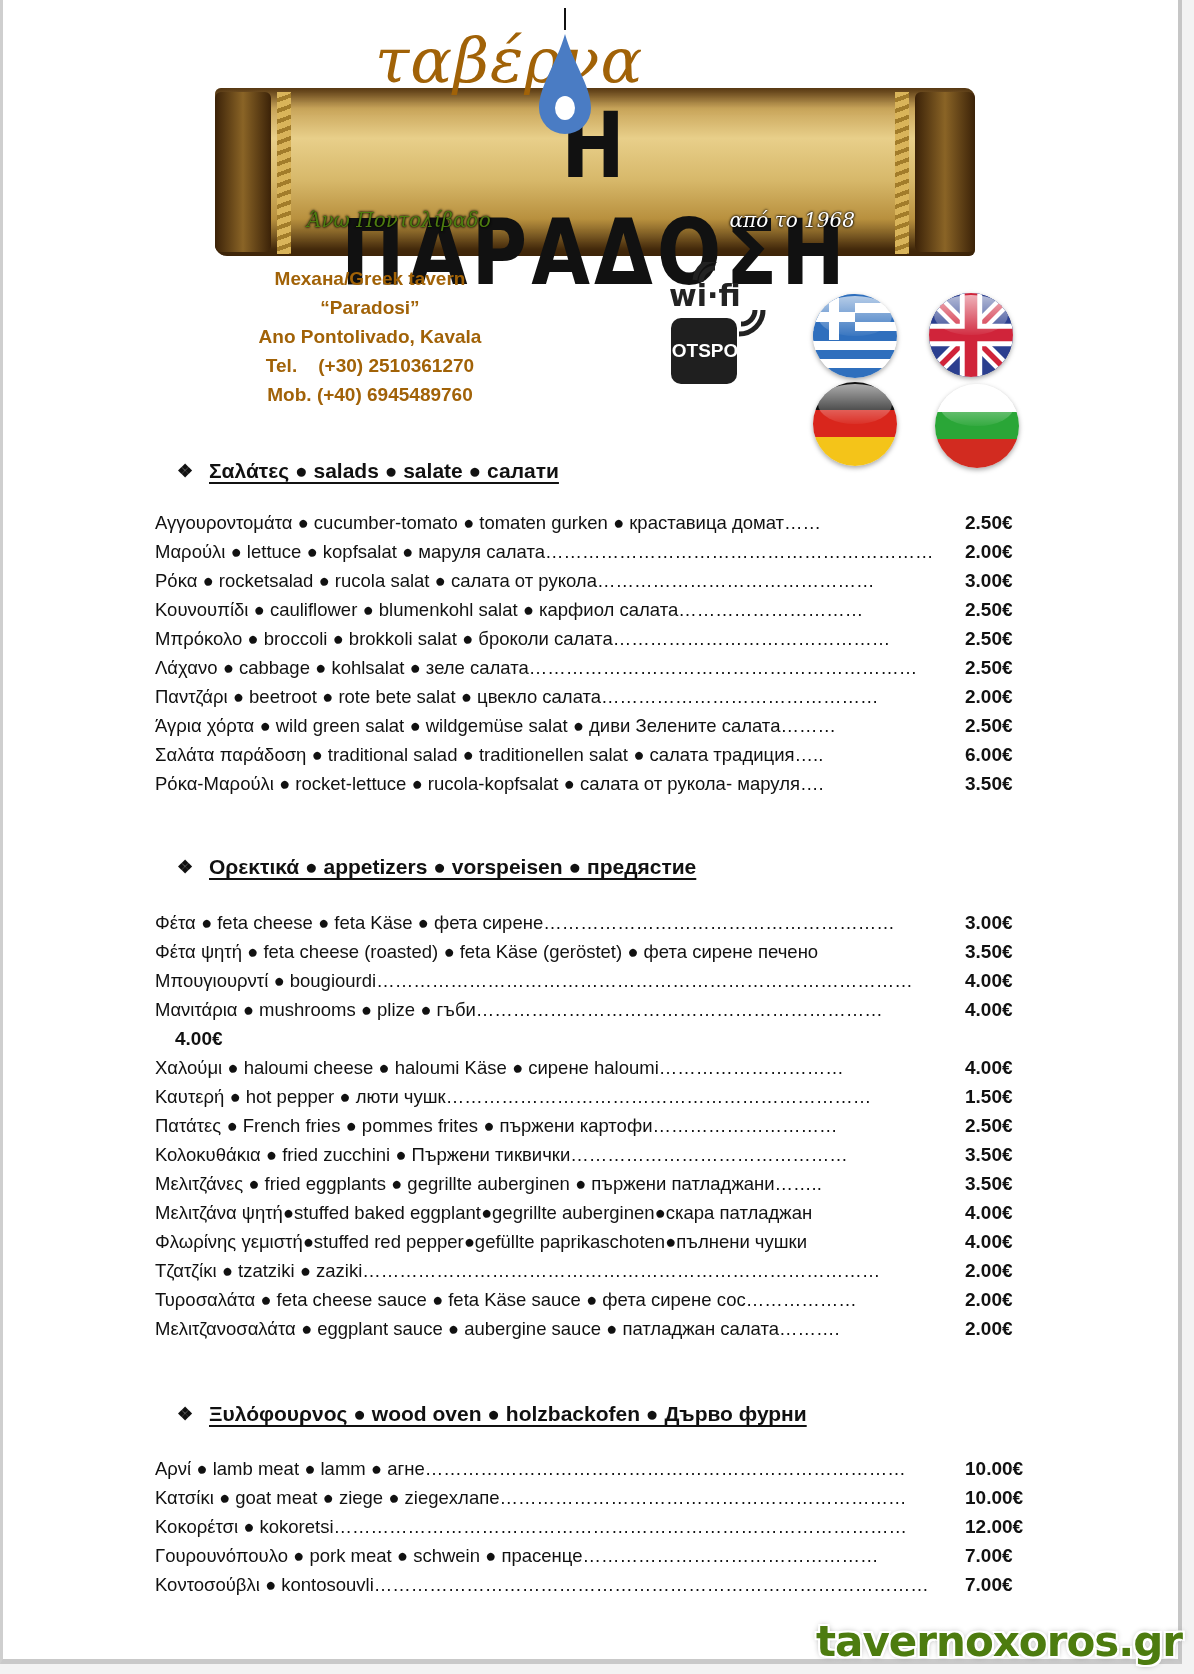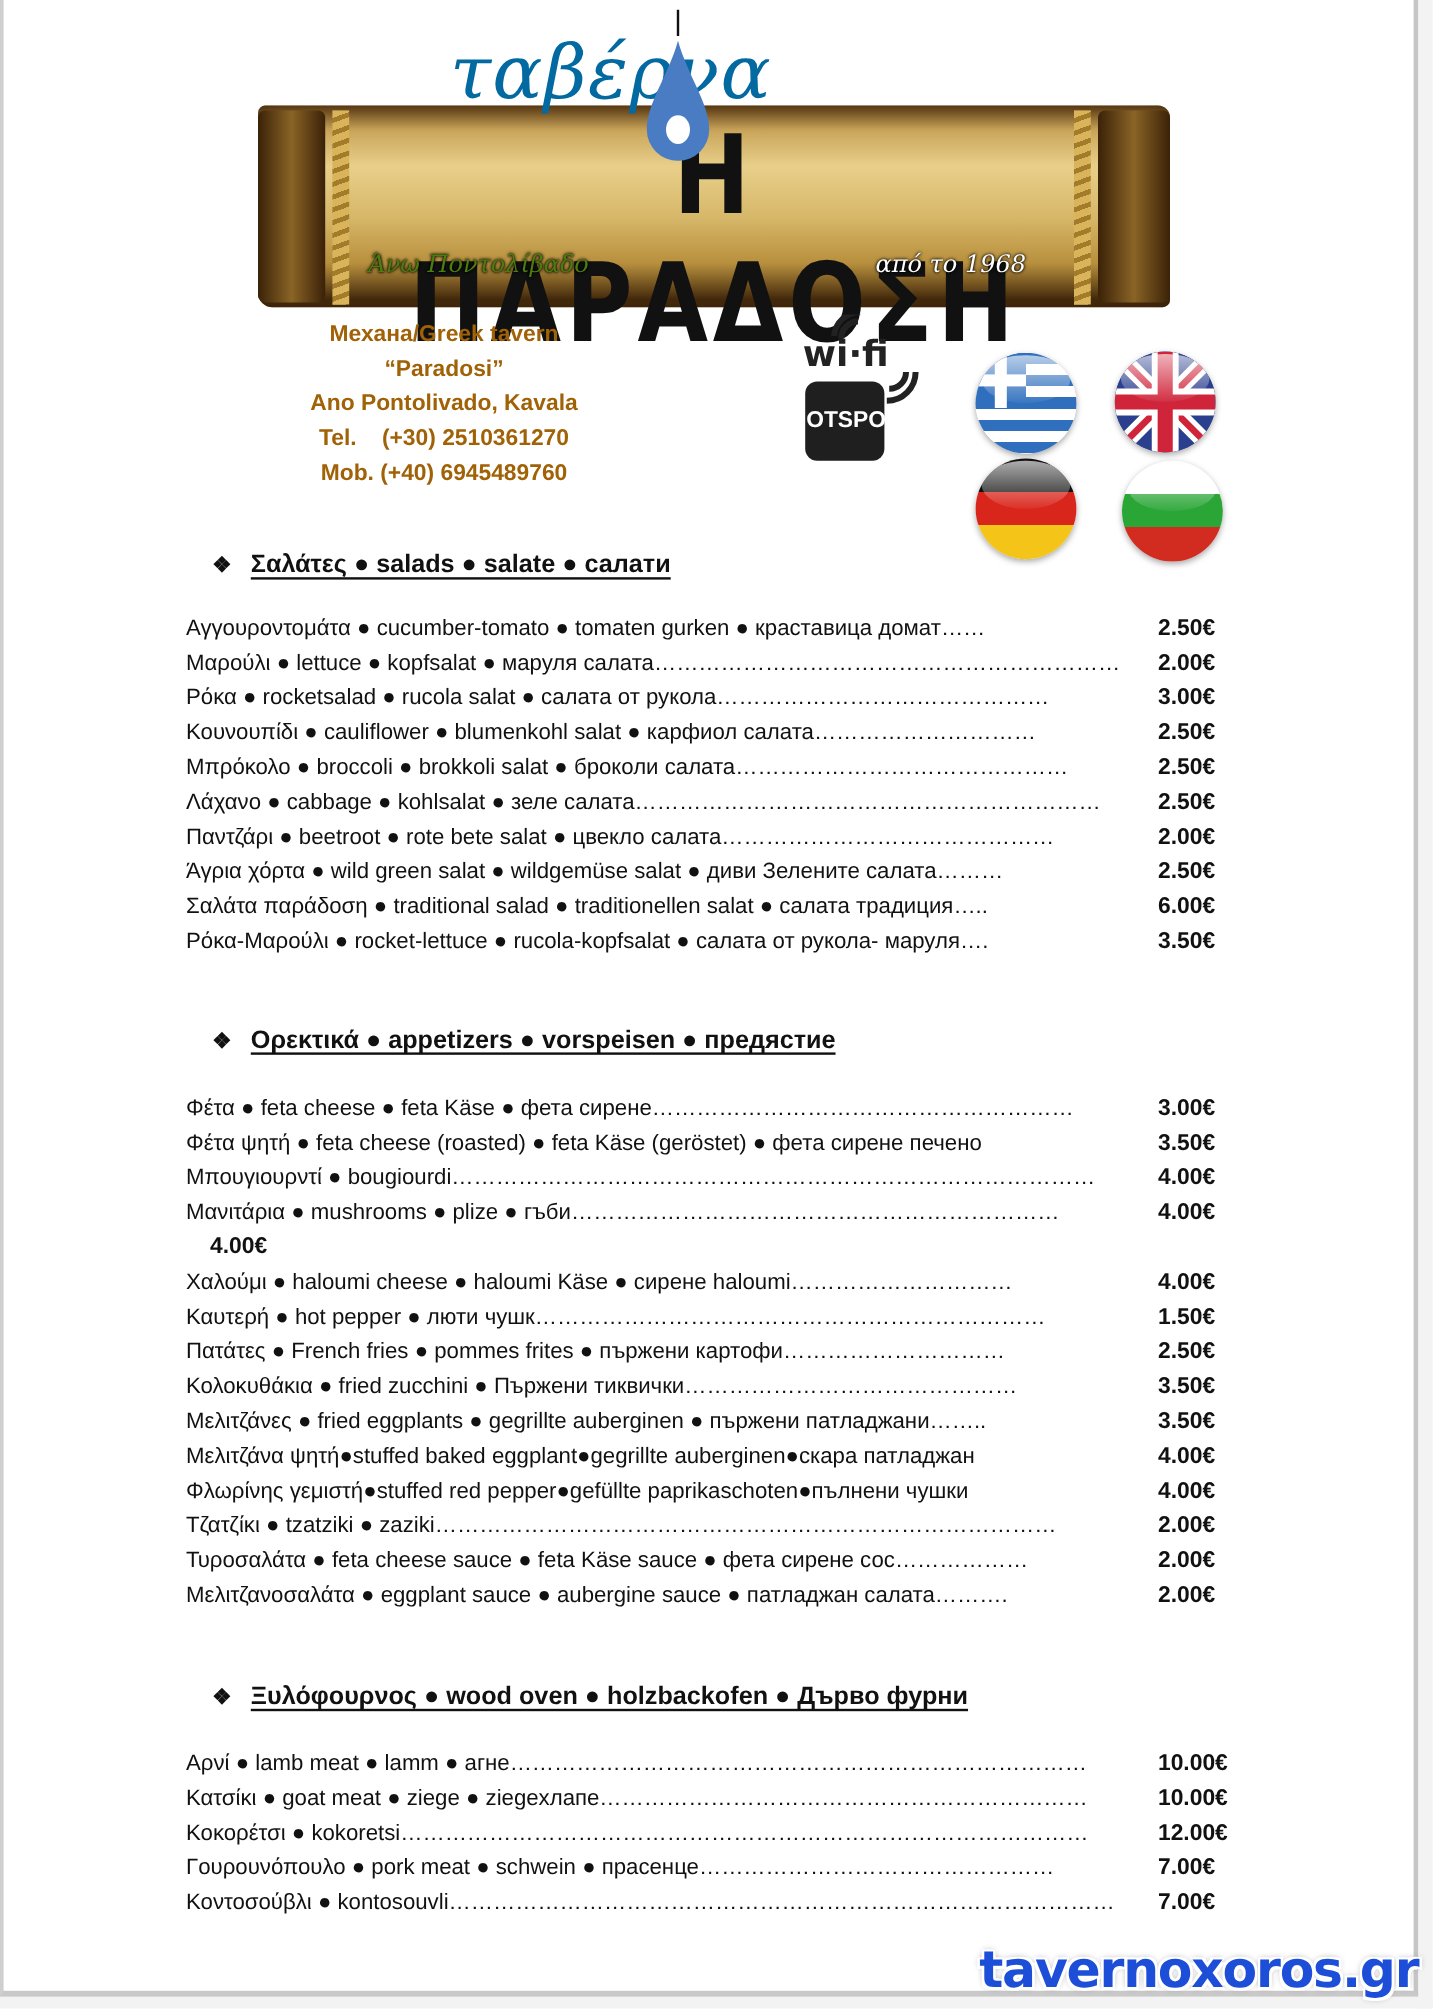--- a/index.html
+++ b/index.html
@@ -27,21 +27,21 @@
   }
   .plank-end-l { position: absolute; left: 0; top: 92px; width: 56px; height: 160px;
     background: linear-gradient(90deg, #3b2208, #8a6426 50%, #3b2208); border-radius: 6px; }
   .plank-end-r { position: absolute; right: 0; top: 92px; width: 60px; height: 160px;
     background: linear-gradient(90deg, #3b2208, #8a6426 50%, #3b2208); border-radius: 6px; }
   .rope { position: absolute; top: 92px; width: 14px; height: 162px;
     background: repeating-linear-gradient(160deg, #d9b45a 0 6px, #a27c2a 6px 10px); }
   .rope.l { left: 62px; } .rope.r { right: 66px; }
   .logo-script {
     position: absolute; left: 160px; top: 24px; font-family: "DejaVu Serif", serif; font-style: italic;
-    font-size: 62px; color: #0369a1; letter-spacing: 1px;
+    font-size: 62px; color: #a16207; letter-spacing: 1px;
   }
   .logo-main {
     position: absolute; left: 100px; top: 110px; width: 560px; text-align: center;
     font-family: "DejaVu Sans", sans-serif; font-weight: bold; font-size: 76px; color: #111;
     letter-spacing: 4px; transform: scaleY(1.2);
   }
   .logo-sub-left { position: absolute; left: 92px; top: 208px; font-family: "DejaVu Serif", serif; font-style: italic;
     font-size: 20px; color: #4d7c0f; text-shadow: 0 0 3px #000, 0 0 2px #000; }
   .logo-sub-right { position: absolute; right: 120px; top: 208px; font-family: "DejaVu Serif", serif; font-style: italic;
     font-size: 20px; color: #fff; text-shadow: 0 0 3px #000, 0 0 2px #000; }
@@ -85,21 +85,21 @@
     color: #111; display: flex; align-items: center; gap: 14px;
   }
   .section-title .t { text-decoration: underline; text-underline-offset: 4px; }
   .diamond-icon { font-size: 18px; width: 20px; text-align: center; }
   .items { position: absolute; left: 139px; width: 880px; font-family: "Liberation Sans", sans-serif; font-size: 18.5px; margin-left: 16px; }
   .row { display: flex; align-items: baseline; height: 29px; }
   .row .name { width: 790px; white-space: nowrap; overflow: hidden; }
   .row .price { font-weight: bold; font-size: 19px; padding-left: 20px; }
   .watermark {
     position: absolute; right: 12px; bottom: 8px; font-family: "DejaVu Sans", sans-serif; font-weight: bold;
-    font-size: 42px; color: #1d4ed8; letter-spacing: -1px;
+    font-size: 42px; color: #4d7c0f; letter-spacing: -1px;
     text-shadow: 2px 2px 0 #fff, -2px -2px 0 #fff, 2px -2px 0 #fff, -2px 2px 0 #fff, 0 0 6px #888;
   }
 </style>
 </head>
 <body>
 
 <div class="page-frame"></div>
 <div class="outer-strip"></div>
 <div class="bottom-strip"></div>
 

